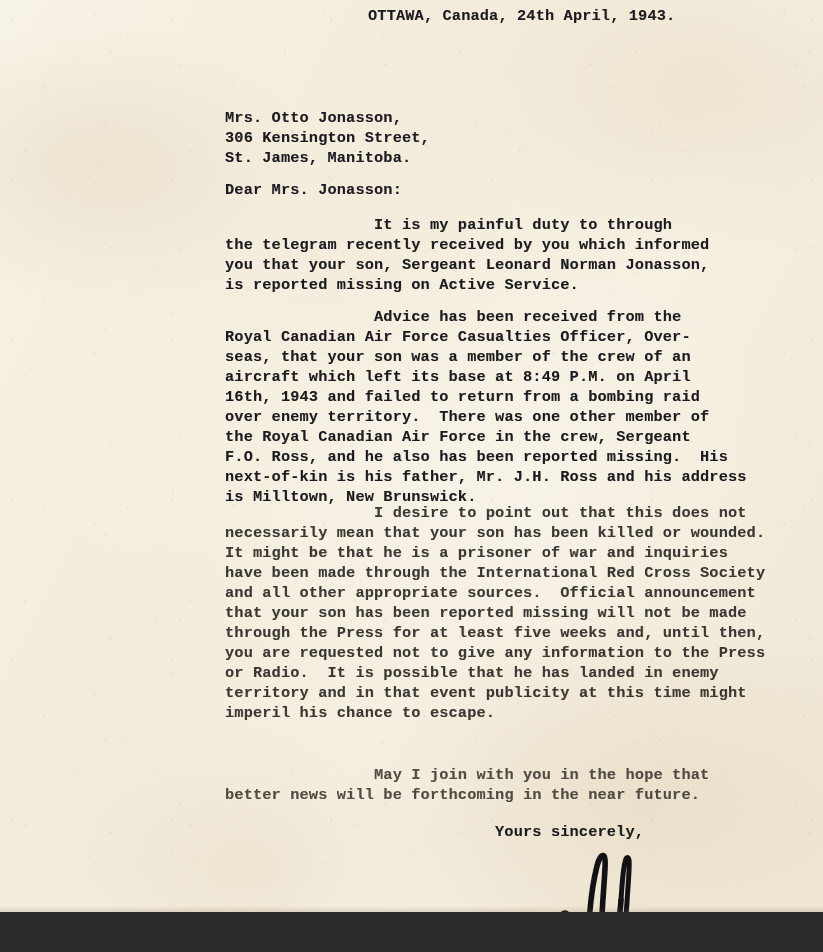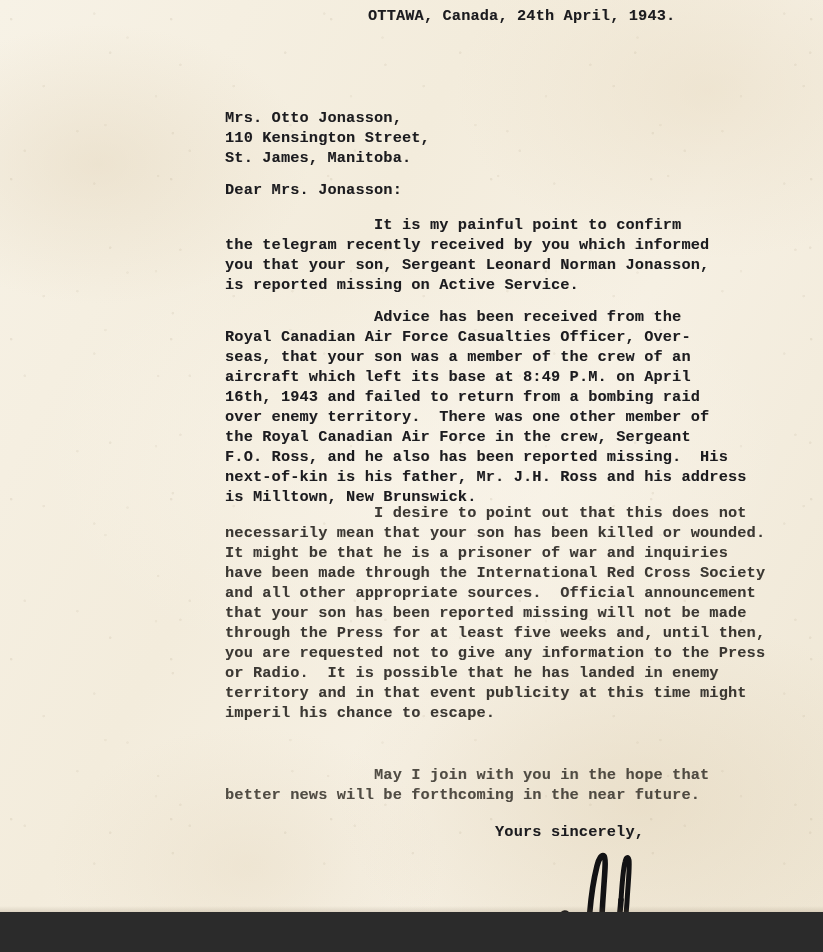--- a/index.html
+++ b/index.html
@@ -109,26 +109,26 @@
 <body>
 
 <div id="page">
 
   <div id="grain"></div>
 
   <div class="typed" id="datum">OTTAWA, Canada, 24th April, 1943.</div>
 
 
   <div class="typed" id="addressee">Mrs. Otto Jonasson,
-110 Kensington Street,
+306 Kensington Street,
 St. James, Manitoba.</div>
 
   <div class="typed" id="salutation">Dear Mrs. Jonasson:</div>
 
-  <div class="typed" id="p1">                It is my painful point to confirm
+  <div class="typed" id="p1">                It is my painful duty to through
 the telegram recently received by you which informed
 you that your son, Sergeant Leonard Norman Jonasson,
 is reported missing on Active Service.</div>
 
   <div class="typed" id="p2">                Advice has been received from the
 Royal Canadian Air Force Casualties Officer, Over-
 seas, that your son was a member of the crew of an
 aircraft which left its base at 8:49 P.M. on April
 16th, 1943 and failed to return from a bombing raid
 over enemy territory.  There was one other member of

